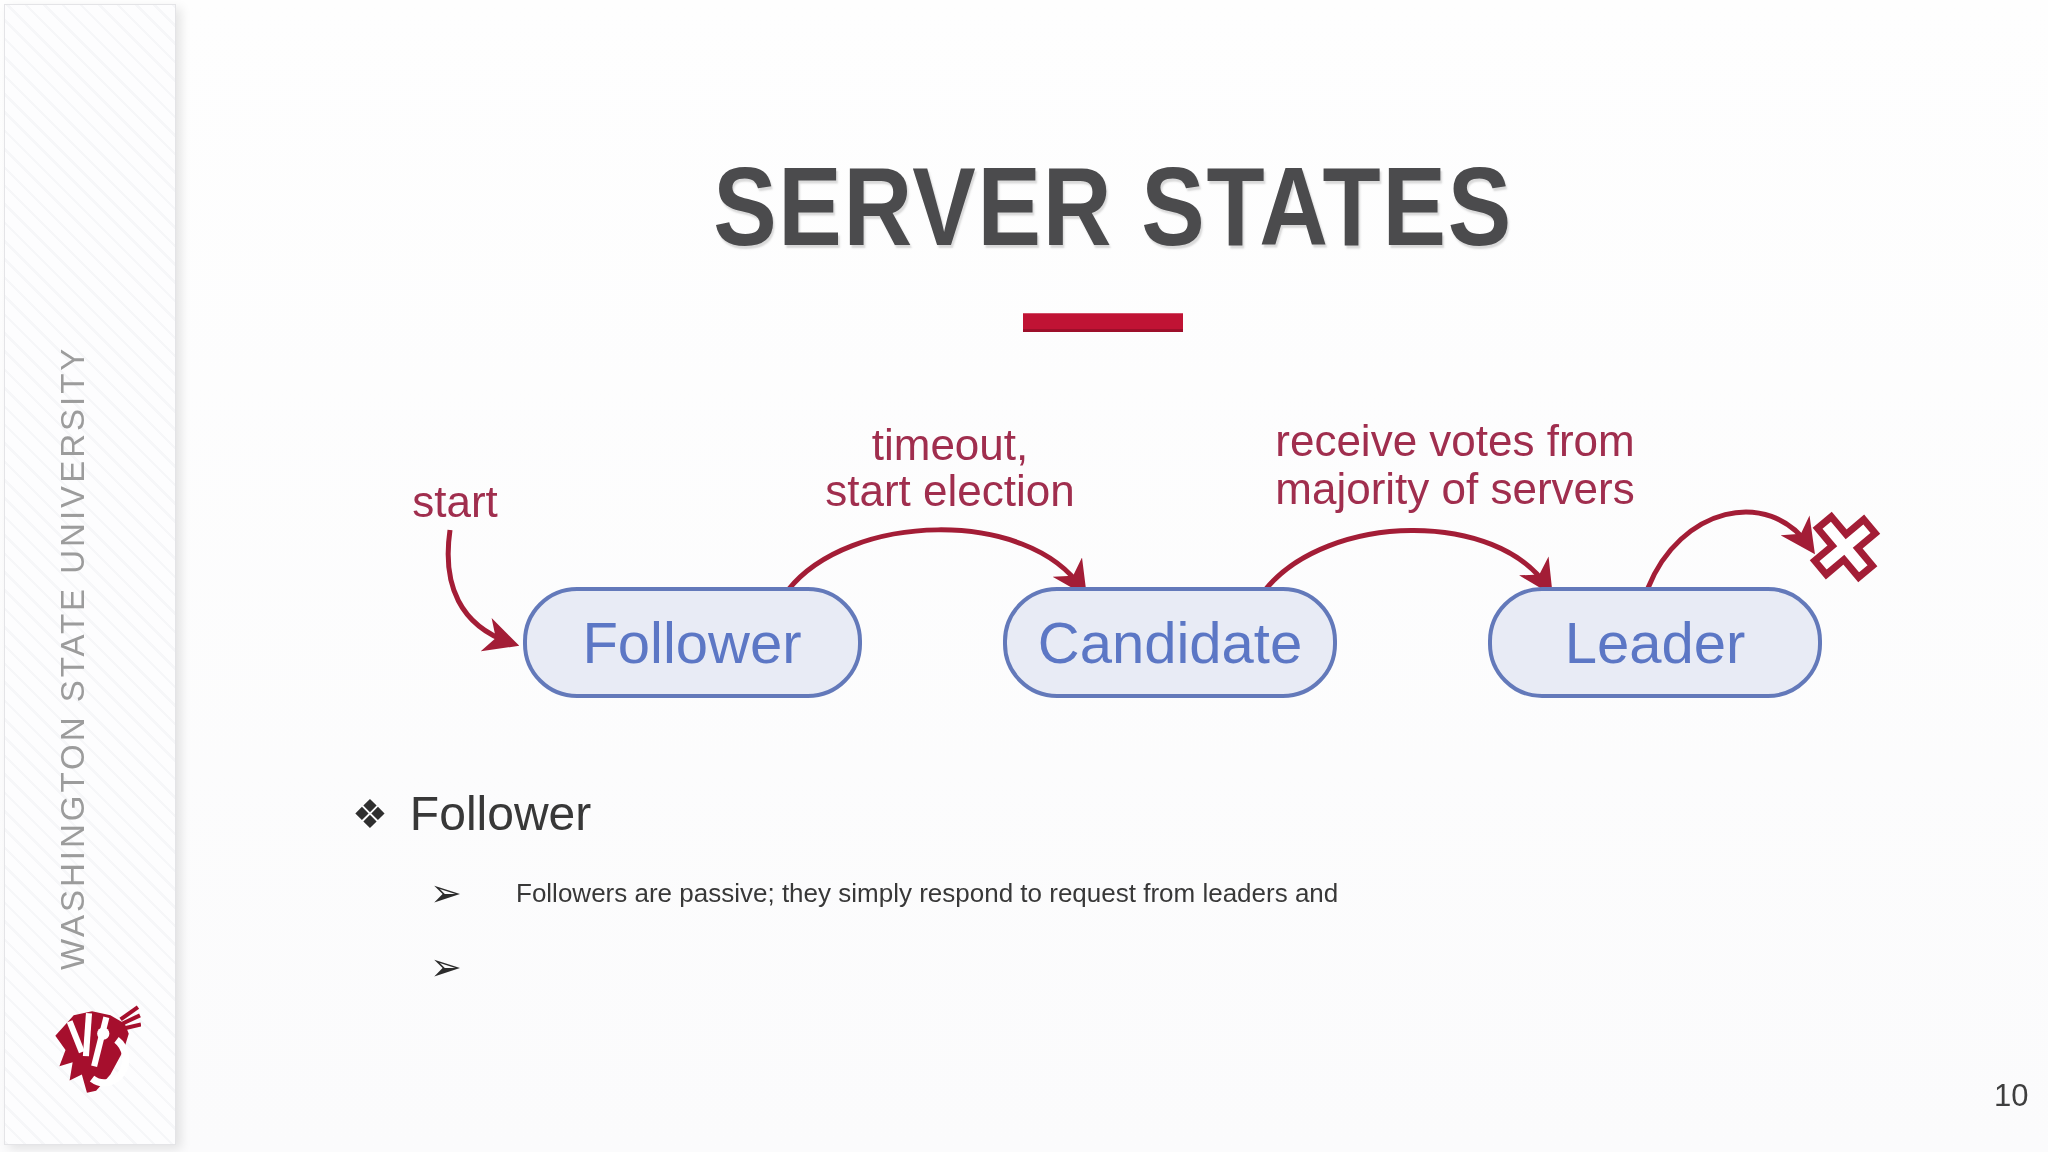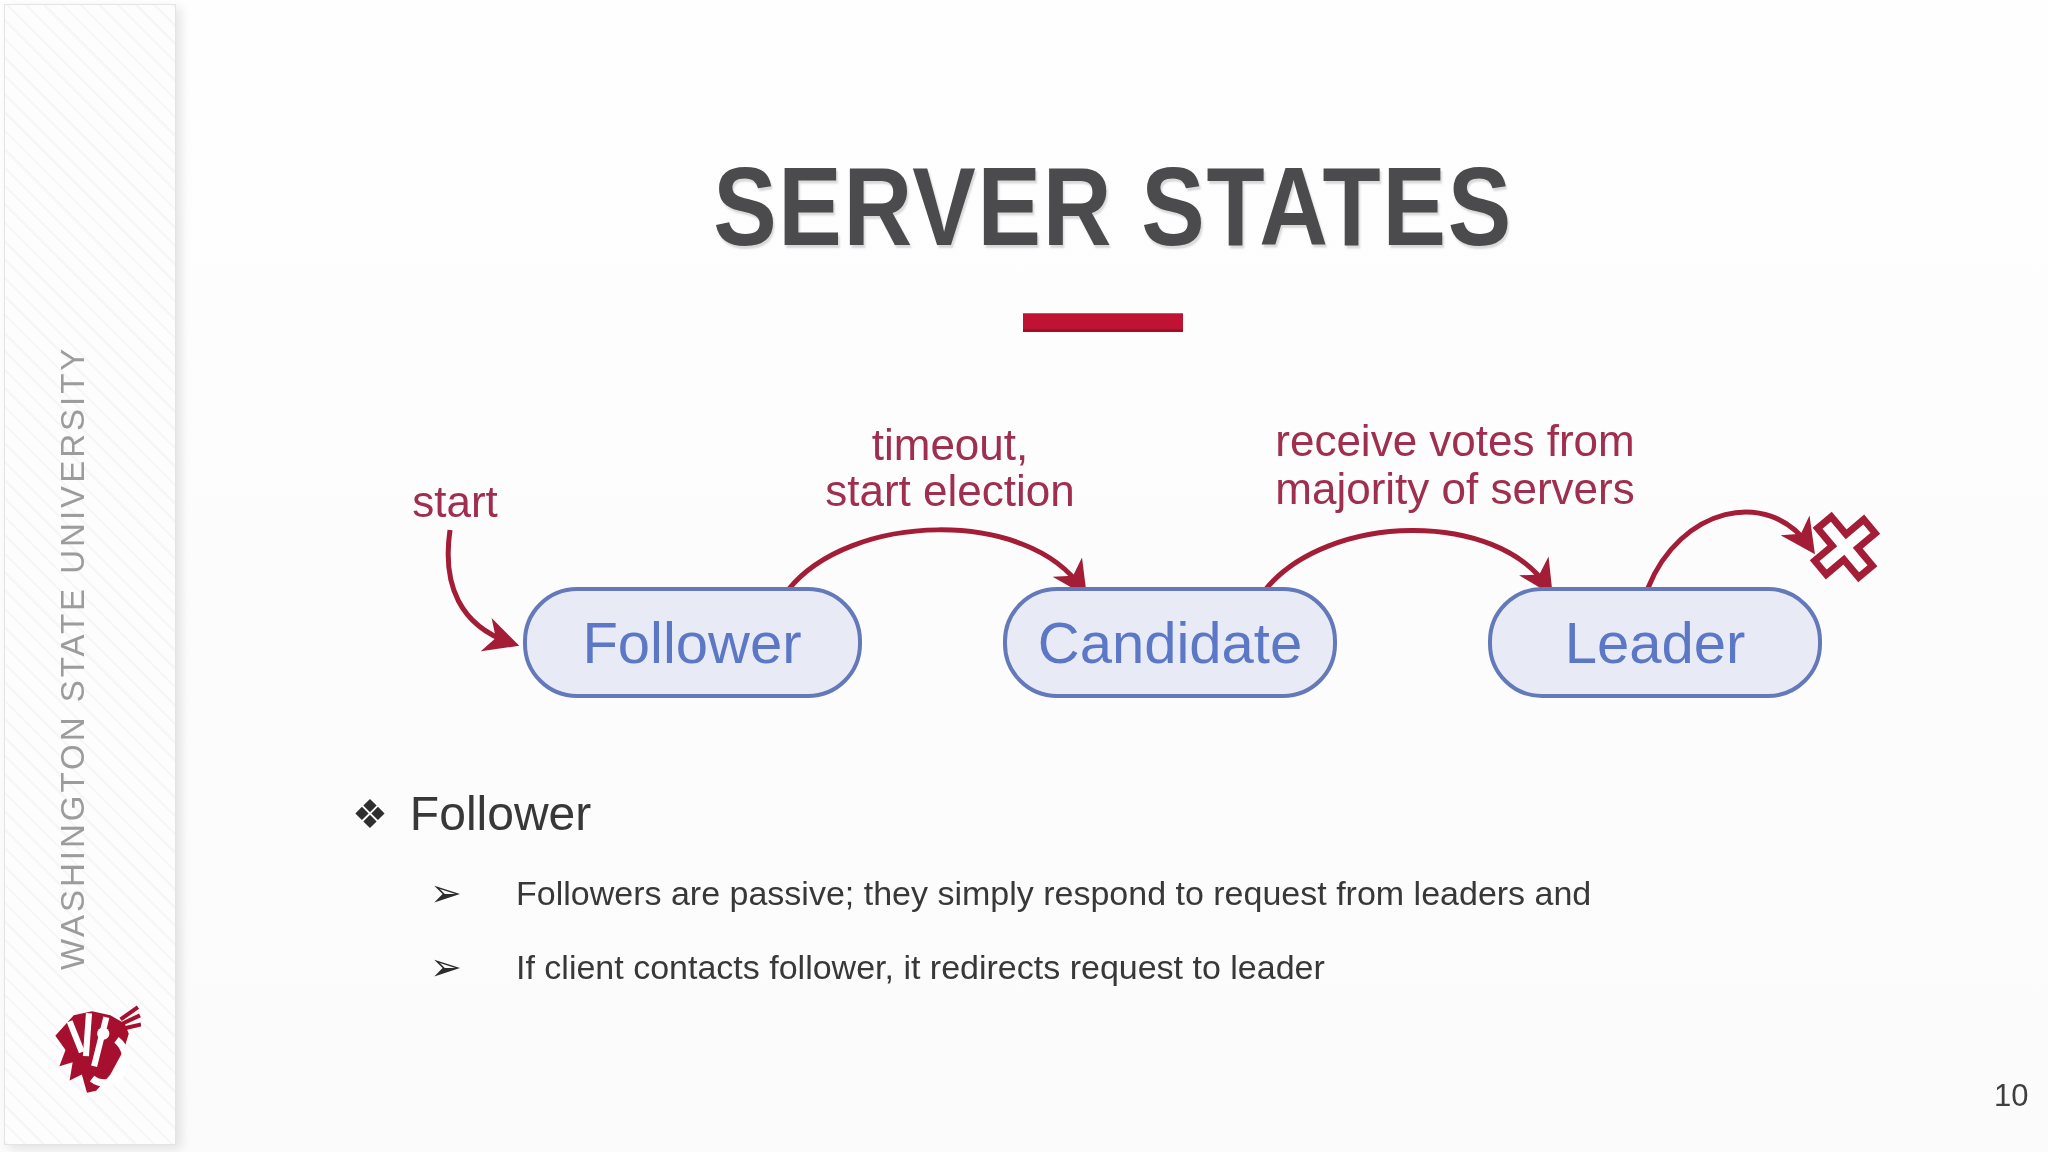--- a/index.html
+++ b/index.html
@@ -69,21 +69,21 @@
   
   .bullet-l1{
     position:absolute;left:352px;top:790px;display:flex;align-items:center;gap:22px;
     color:var(--body_text);
   }
   .bullet-l1 .l1-marker{font-size:40px;color:#2f2f2f;line-height:1;}
   .bullet-l1 .l1-text{font-size:48px;line-height:1;}
   .subbullets{position:absolute;left:430px;top:856px;color:var(--body_text);}
   .sb-row{display:flex;height:74px;align-items:center;}
   .sb-marker{width:86px;font-size:38px;color:#2c2c2c;flex:0 0 86px;}
-  .sb-text{font-size:34px;white-space:nowrap;}
+  .sb-text{font-size:26px;white-space:nowrap;}
   
   .page-number{
     position:absolute;left:1994px;top:1078px;font-size:31px;color:#3f3f3f;text-align:center;
   }
 </style>
 </head>
 <body>
 
 <div class="slide">
 
@@ -148,18 +148,17 @@
     <span class="l1-text">Follower</span>
   </div>
 
   <div class="subbullets">
     <div class="sb-row">
       <span class="sb-marker">➢</span>
       <span class="sb-text">Followers are passive; they simply respond to request from leaders and</span>
     </div>
     <div class="sb-row">
       <span class="sb-marker">➢</span>
-      <span class="sb-text">If client contacts follower, it redirects request to leader</span>
     </div>
   </div>
 
   <div class="page-number">10</div>
 </div>
 
 </body></html>

